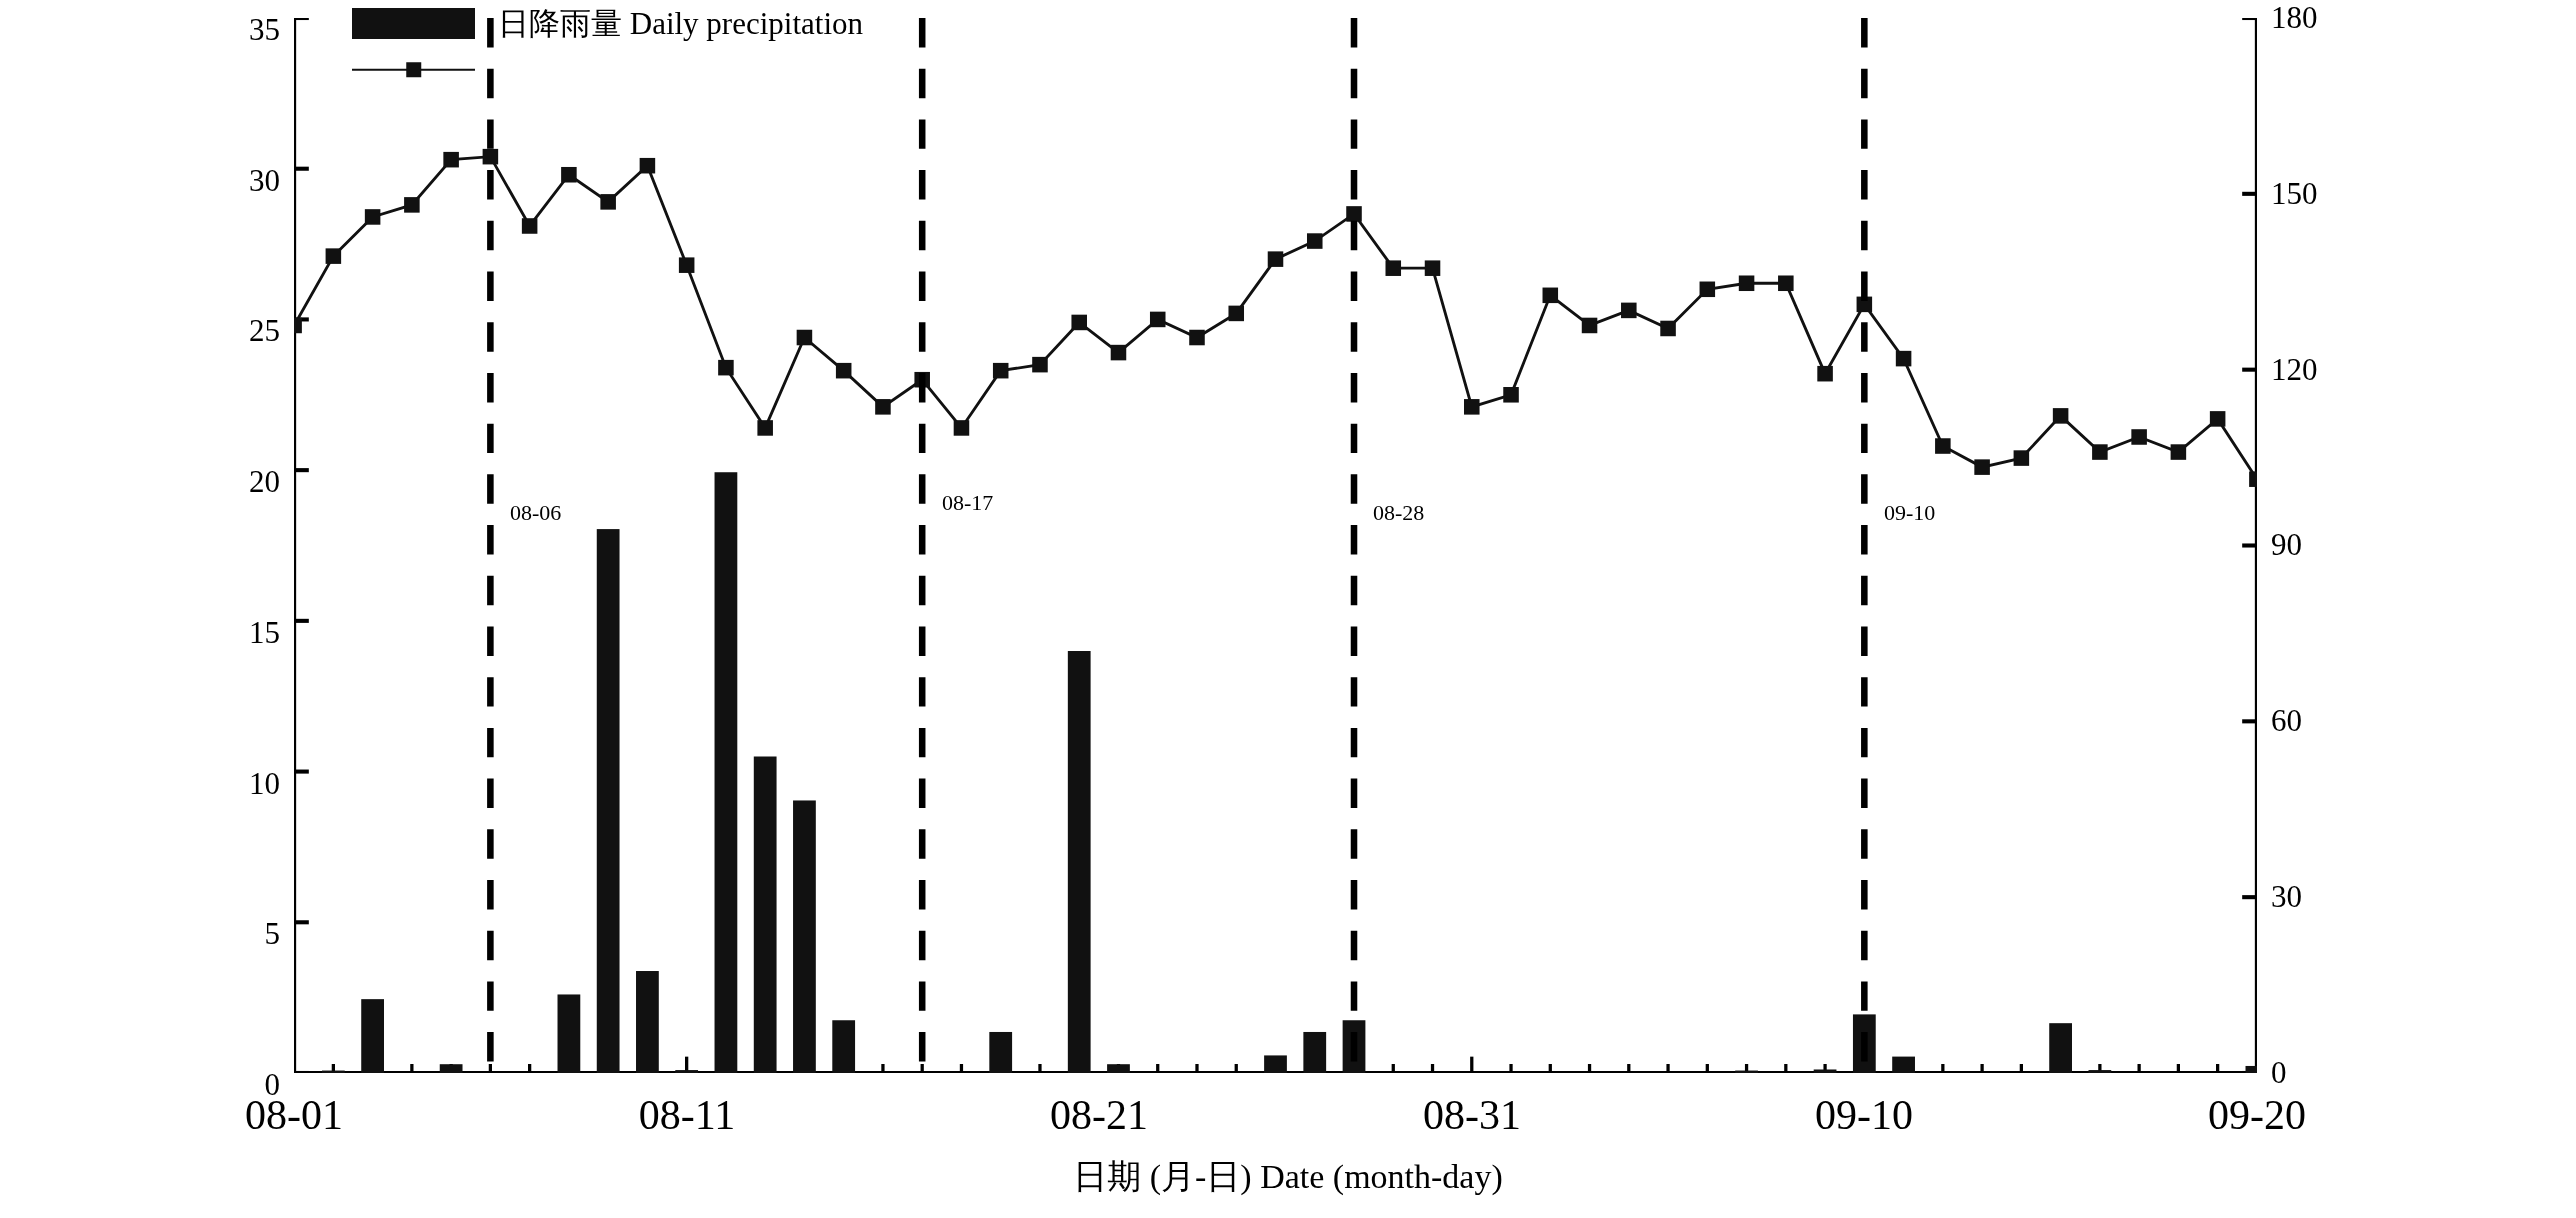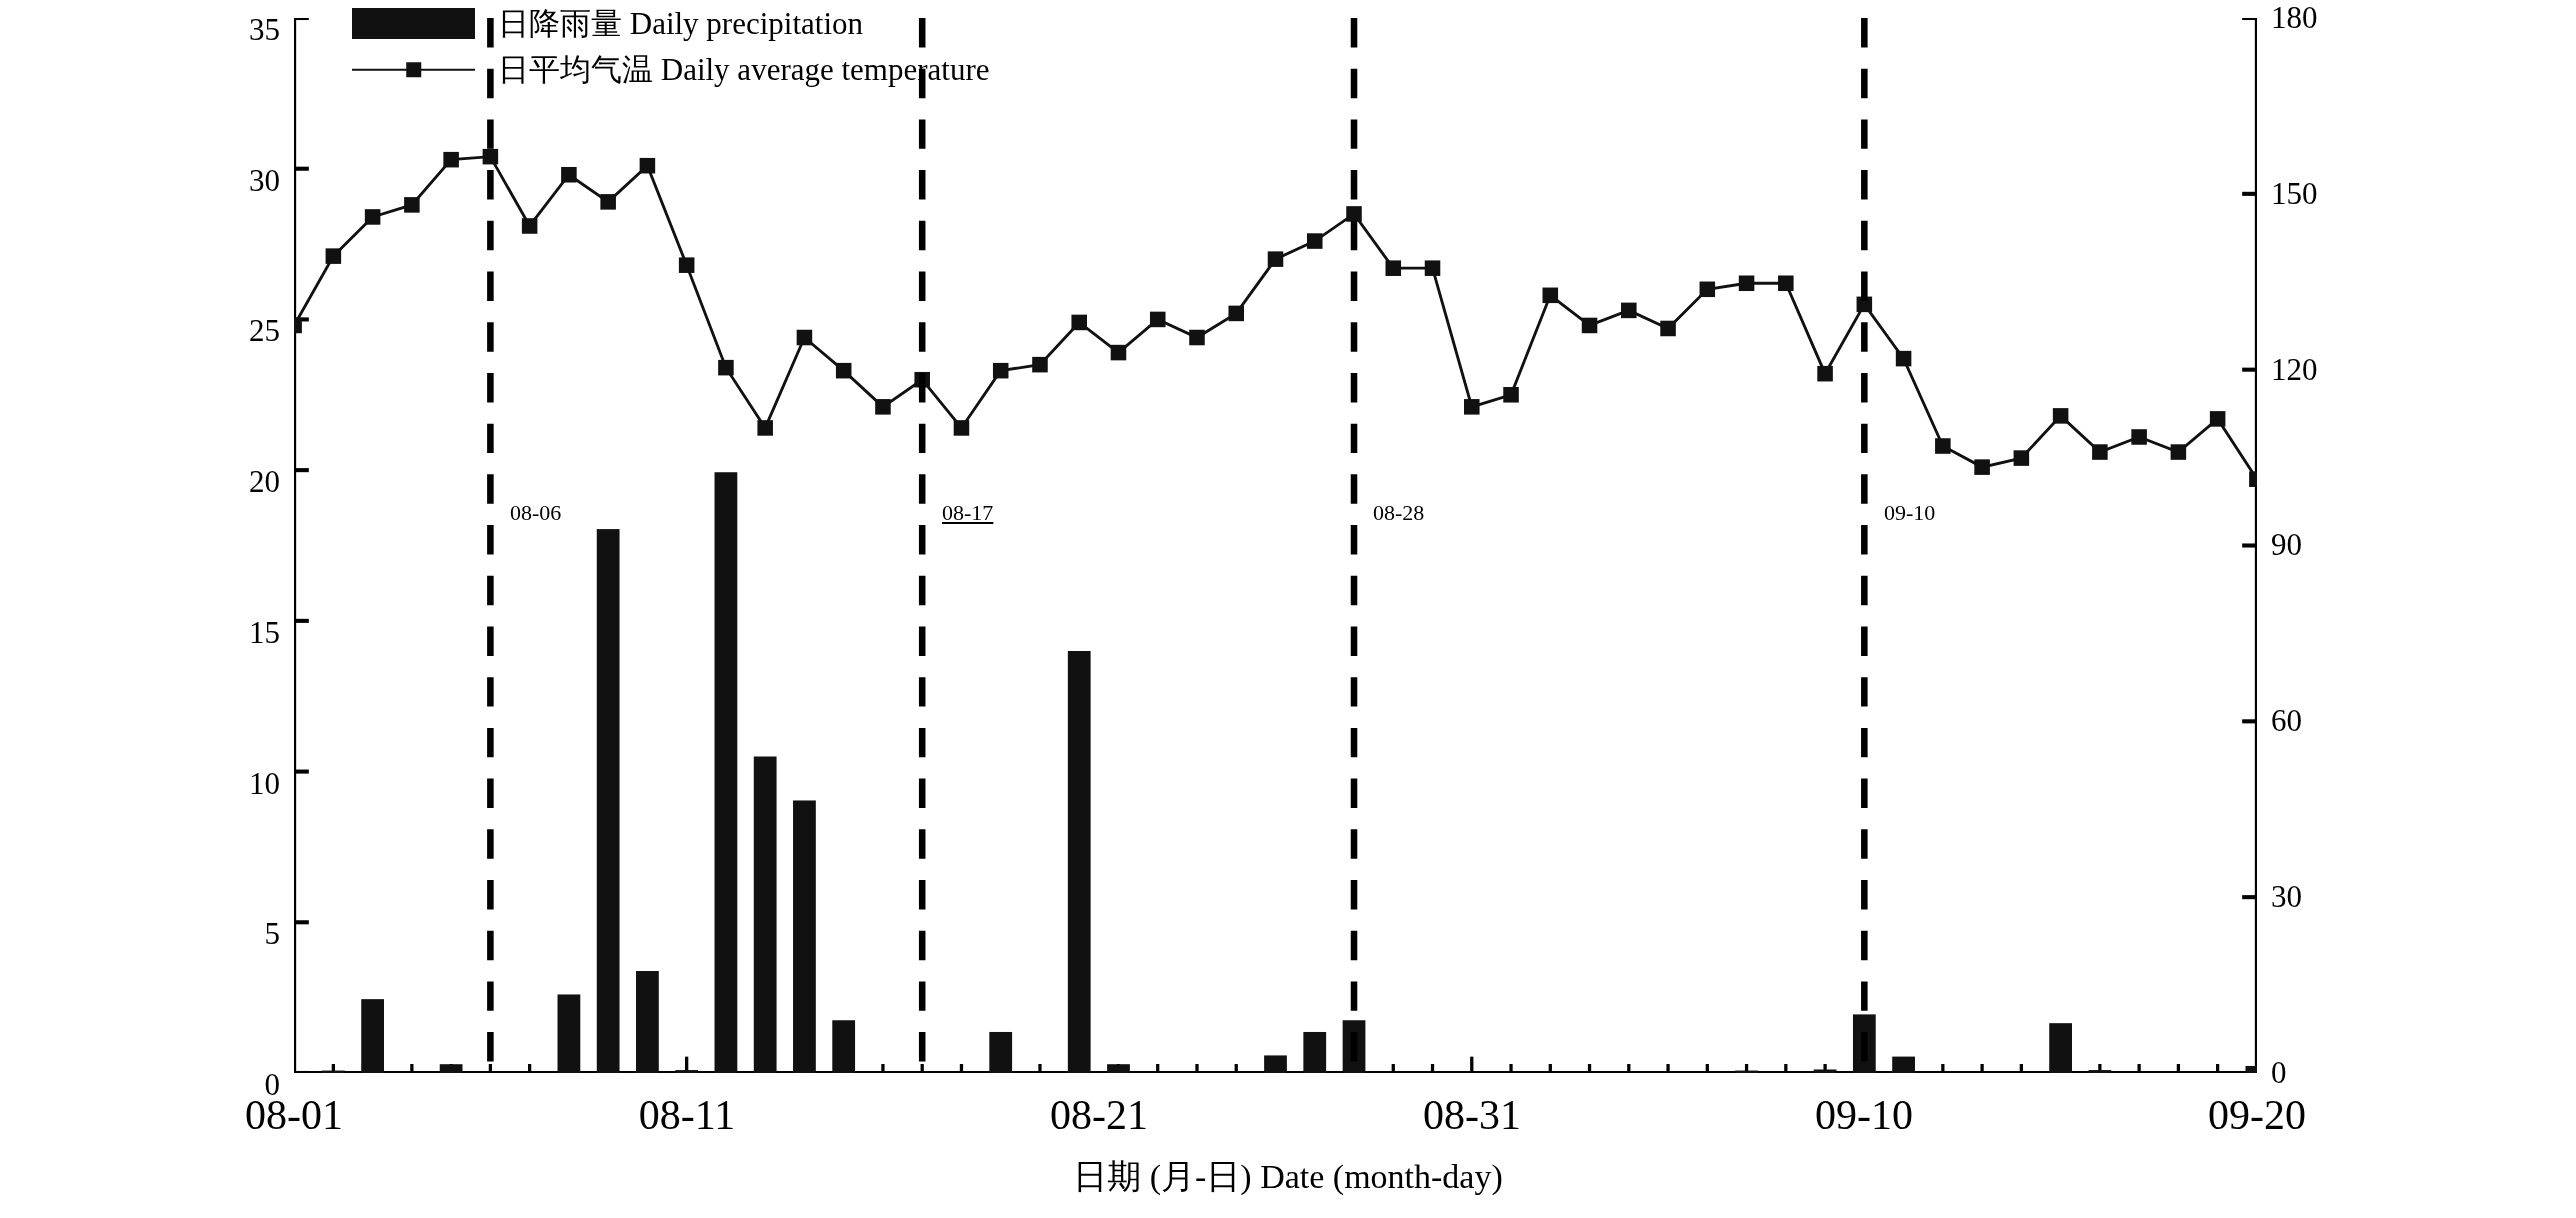--- a/index.html
+++ b/index.html
@@ -279,34 +279,33 @@
     <div id="xtick-container">
         <div class="tick-label-x" style="left: 0px;">08-01</div>
         <div class="tick-label-x" style="left: 393px; text-align: center;">08-11</div>
         <div class="tick-label-x" style="left: 785px; margin-left: 20px;">08-21</div>
         <div class="tick-label-x" style="left: 1178px;">08-31</div>
         <div class="tick-label-x" style="left: 1570px;">09-10</div>
         <div class="tick-label-x" style="left: 1963px;">09-20</div>
       </div>
     <div id="vline-label-container">
         <div class="vline-label" style="left: 216px; top: 482px;">08-06</div>
-        <div class="vline-label" style="left: 648px; top: 482px; text-decoration: underline;">08-17</div>
+        <div class="vline-label" style="left: 648px; top: 472px;">08-17</div>
         <div class="vline-label" style="left: 1079px; top: 482px;">08-28</div>
         <div class="vline-label" style="left: 1590px; top: 482px;">09-10</div>
       </div>
   </div>
 
   <div class="legend">
     <div class="legend-row">
       <span class="legend-swatch-bar"></span>
       <span>日降雨量 Daily precipitation</span>
     </div>
     <div class="legend-row">
       <span class="legend-swatch-line">
         <span class="ln"></span>
           <span class="sq"></span>
       </span>
-      <span>日平均气温 Daily average temperature</span>
     </div>
   </div>
 
 </div>
 
 
 </body></html>

